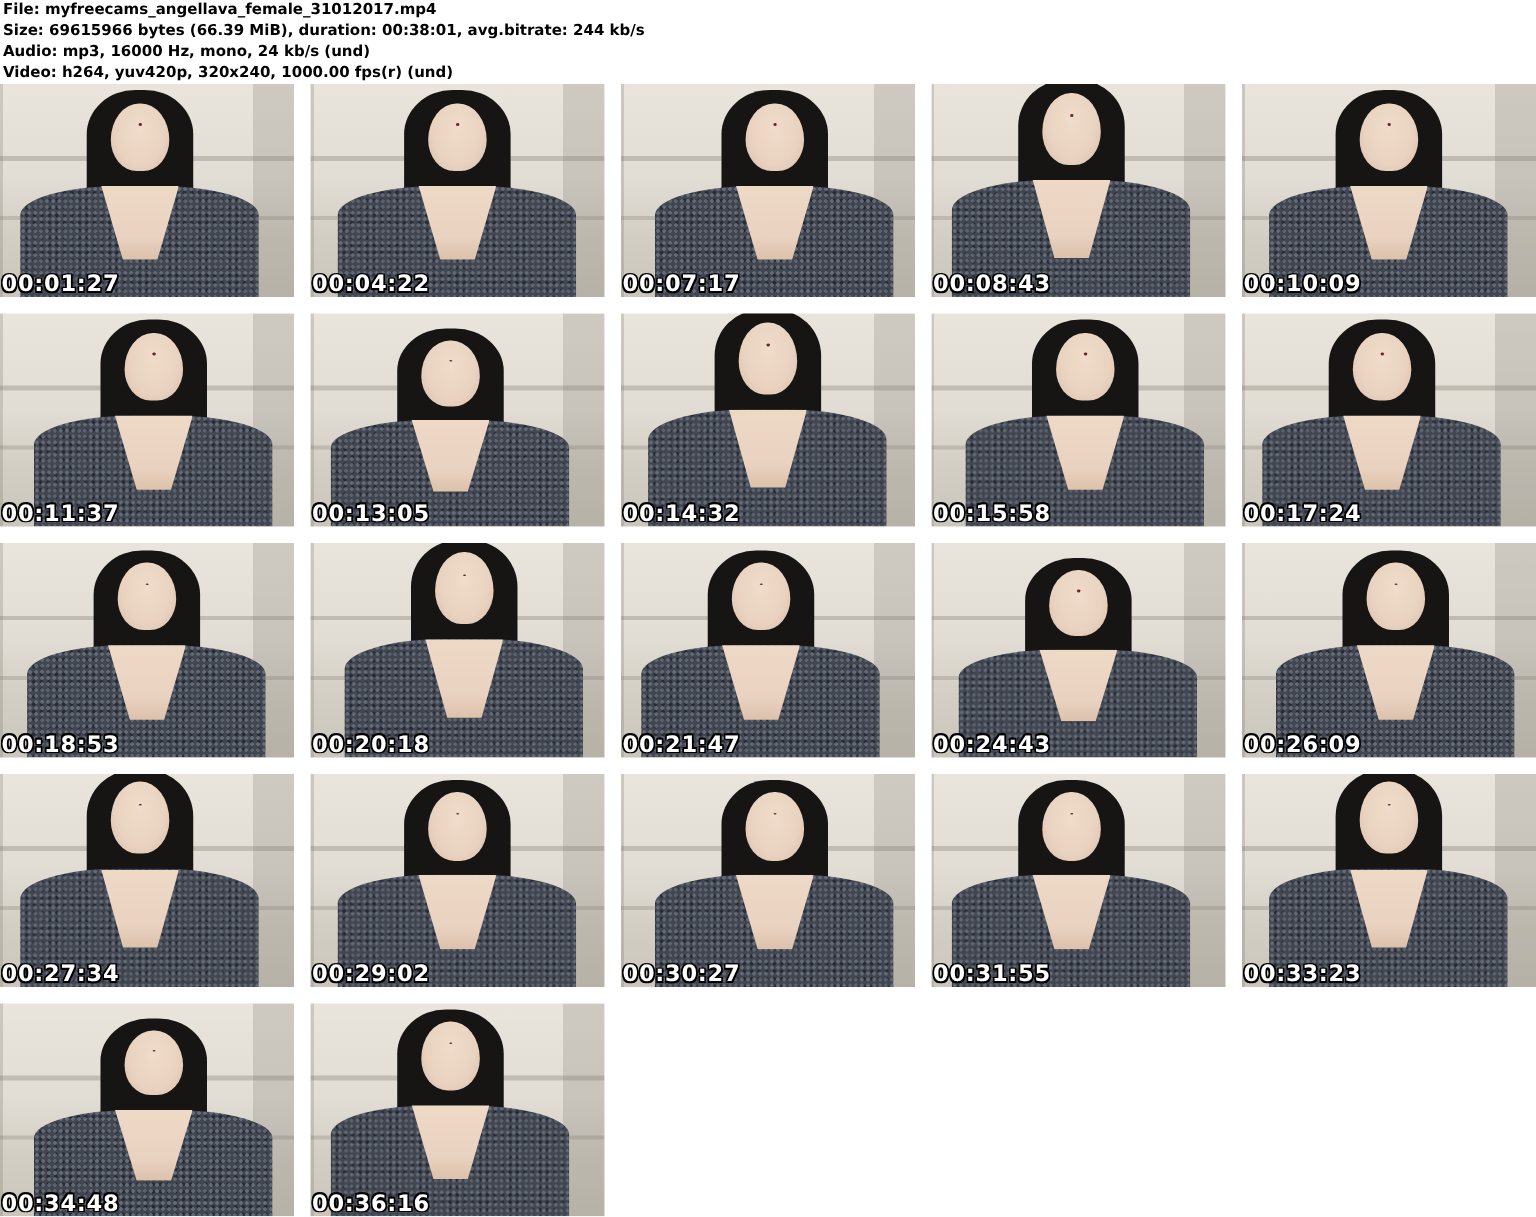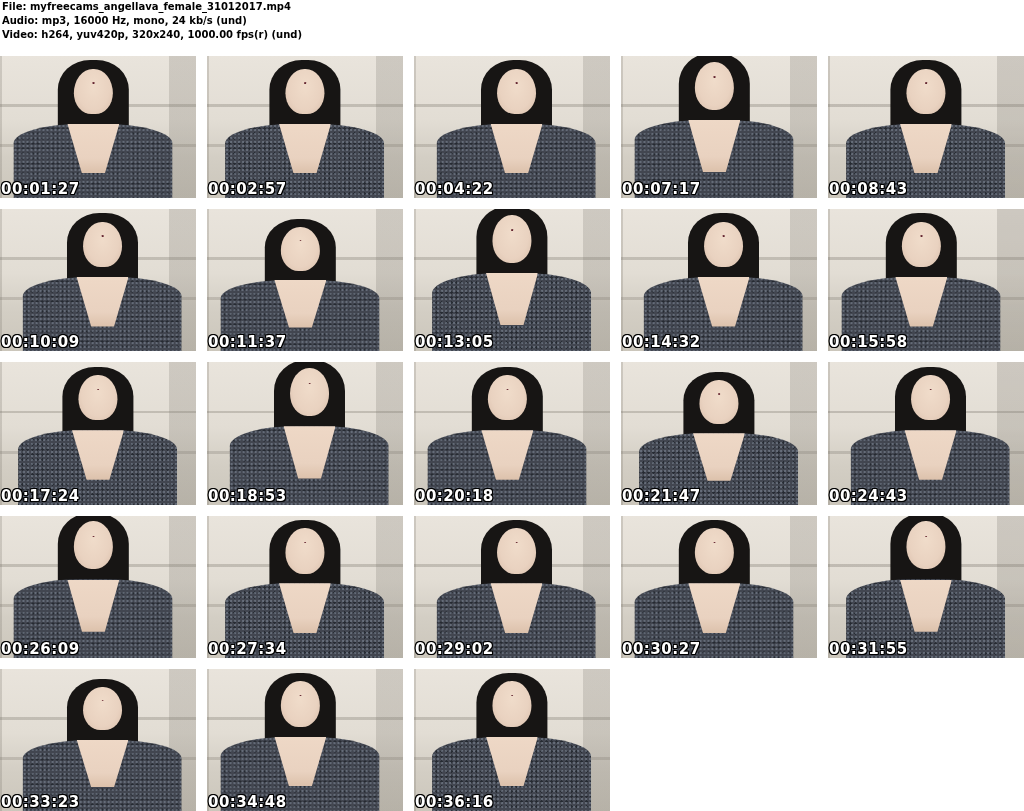--- a/index.html
+++ b/index.html
@@ -147,50 +147,39 @@
        1px  0   0 var(--ts-outline, #000);
   }
 </style>
 </head>
 <body>
 
 <div class="sheet">
 
   <header class="meta-header">
     <div>File: myfreecams_angellava_female_31012017.mp4</div>
+    <div>Size: 69615966 bytes (66.39 MiB), duration: 00:38:01, avg.bitrate: 244 kb/s</div>
     <div>Audio: mp3, 16000 Hz, mono, 24 kb/s (und)</div>
     <div>Video: h264, yuv420p, 320x240, 1000.00 fps(r) (und)</div>
   </header>
 
   <div class="grid" id="grid">
   <figure class="thumb">
     <div class="wall"></div>
     <div class="person">
       <div class="hair"></div>
       <div class="body"></div>
       <div class="vneck"></div>
       <div class="face">
         <div class="lips"></div>
       </div>
     </div>
     <figcaption class="ts">00:01:27</figcaption>
   </figure>
 
-  <figure class="thumb">
-    <div class="wall"></div>
-    <div class="person">
-      <div class="hair"></div>
-      <div class="body"></div>
-      <div class="vneck"></div>
-      <div class="face">
-        <div class="lips"></div>
-      </div>
-    </div>
-    <figcaption class="ts">00:02:57</figcaption>
-  </figure>
 
   <figure class="thumb">
     <div class="wall"></div>
     <div class="person">
       <div class="hair"></div>
       <div class="body"></div>
       <div class="vneck"></div>
       <div class="face">
         <div class="lips"></div>
       </div>

